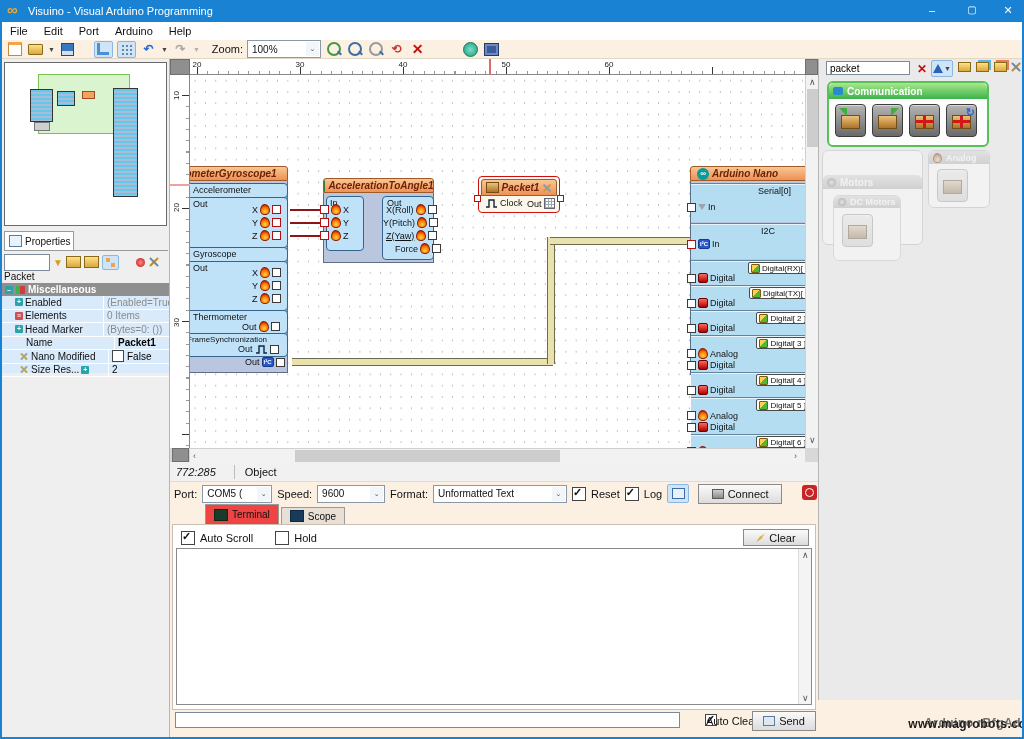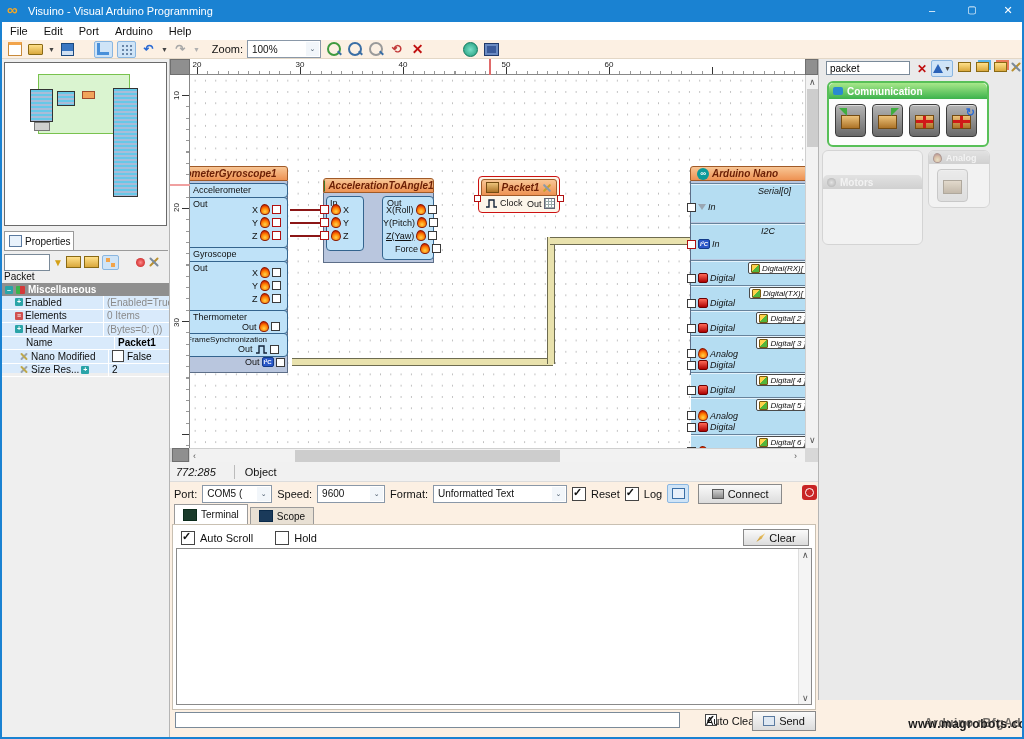--- a/index.html
+++ b/index.html
@@ -81,21 +81,21 @@
   .pkg{position:absolute;left:5px;top:10px;width:17px;height:12px;background:linear-gradient(#ecc27a,#ad7428);border:1px solid #744b12;}
   .pkg.rib::before{content:"";position:absolute;left:7px;top:0;width:3px;height:100%;background:#d01818;}
   .pkg.rib::after{content:"";position:absolute;left:0;top:4px;width:100%;height:3px;background:#d01818;}
   .garr{position:absolute;width:0;height:0;border-style:solid;}
   .disabled{opacity:.42;filter:grayscale(55%);}
   
   .statusrow{left:170px;top:462px;width:648px;height:20px;background:#f1f1f1;border-bottom:1px solid #dcdcdc;display:flex;align-items:center;font-size:11px;}
   .portbar{left:170px;top:482px;width:648px;height:23px;background:#fcf0e3;display:flex;align-items:center;gap:5px;padding-left:4px;font-size:11px;}
   .btabs{left:170px;top:505px;width:648px;height:19px;background:#fcf0e3;display:flex;align-items:flex-end;padding-left:4px;gap:2px;}
   .btab{display:flex;align-items:center;gap:4px;font-size:10px;padding:2px 8px;border:1px solid #9a9a9a;border-bottom:none;background:#e8e0d4;}
-  .btab.active{background:#ffffff;height:15px;}
+  .btab.active{background:#ef4444;height:15px;margin-left:31px;}
   .termpanel{left:172px;top:524px;width:644px;height:186px;background:#fff;border:1px solid #c9c0b2;}
   .termarea{left:176px;top:548px;width:636px;height:157px;background:#fff;border:1px solid #8a8a8a;}
   .sendrow{left:170px;top:708px;width:648px;height:29px;background:#fcf0e3;}
   .btn{background:linear-gradient(#fafafa,#dcdcdc);border:1px solid #8a8a8a;display:flex;align-items:center;justify-content:center;gap:4px;font-size:11px;}
   .cb{width:12px;height:12px;background:#fff;border:1px solid #444;display:inline-block;position:relative;flex:none;}
   .cb.on::after{content:"✓";position:absolute;left:0px;top:-2px;font-size:11px;font-weight:bold;color:#111;}
   .xt{position:relative;width:12px;height:12px;display:inline-block;}
   .xt i{position:absolute;left:5px;top:0;width:2px;height:12px;border-radius:1px;}
   .redx{color:#c01010;font-weight:bold;font-size:11px;}
   .watermark{font-weight:bold;color:#1a1a1a;font-size:12px;letter-spacing:.5px;position:relative;}
@@ -453,21 +453,21 @@
       <span class="gridico"></span>
     </div>
   </div>
   <span class="pin red a" style="left:284px;top:120px;"></span>
   <span class="pin red a" style="left:367px;top:120px;"></span>
 
   <div class="a bhdr" style="left:500px;top:91px;width:130px;height:15px;justify-content:flex-start;padding-left:6px;">
     <span style="width:12px;height:12px;border-radius:50%;background:#0a9a9a;color:#fff;font-size:8px;line-height:12px;text-align:center;font-style:normal;display:inline-block;">∞</span>
     <span>Arduino Nano</span>
   </div>
-  <div class="a bbody" style="left:500px;top:106px;width:130px;height:194px;font-style:italic;">
+  <div class="a bbody" style="left:500px;top:106px;width:130px;height:194px;">
 
     <div class="ardsec" style="top:2px;height:38px;">
       <span style="position:absolute;right:28px;top:2px;font-size:9px;">Serial[0]</span>
       <div class="prow" style="left:-4px;top:18px;">
           <span class="pin"></span>
           <span class="serico"></span>
           <span>In</span>
         </div>
     </div>
     <div class="ardsec" style="top:42px;height:35px;">
@@ -602,20 +602,27 @@
         <span style="position:absolute;right:1px;top:1px;color:#2a6ad4;font-weight:bold;font-size:11px;">↻</span>
       </span>
   </div>
 </div>
 
 <div class="a catbox disabled" style="left:822px;top:150px;width:101px;height:95px;border:1px solid #b8b8b8;">
   <div class="cathdr" style="height:14px;background:linear-gradient(#d8d8d8,#aeaeae);margin-top:24px;">
     <span style="width:9px;height:9px;border-radius:50%;background:radial-gradient(#ddd,#555);display:inline-block;"></span>
     <span>Motors</span>
   </div>
+  <div class="catbox" style="margin:6px 0 0 10px;width:66px;height:64px;border:1px solid #c4c4c4;">
+    <div class="cathdr" style="height:12px;background:linear-gradient(#d8d8d8,#aeaeae);font-size:9px;">
+      <span style="width:8px;height:8px;border-radius:50%;background:radial-gradient(#ddd,#555);display:inline-block;"></span>
+      <span>DC Motors</span>
+    </div>
+    <span class="tile" style="margin:6px 0 0 8px;display:inline-block;background:linear-gradient(#ececec,#cfcfcf);border-color:#9a9a9a;"><span class="pkg"></span></span>
+  </div>
 </div>
 
 <div class="a catbox disabled" style="left:928px;top:150px;width:62px;height:58px;border:1px solid #b8b8b8;">
   <div class="cathdr" style="height:13px;background:linear-gradient(#d8d8d8,#aeaeae);font-size:9px;">
     <span class="flame" style="width:7px;height:8px;"></span>
     <span>Analog</span>
   </div>
   <span class="tile" style="margin:5px 0 0 8px;display:inline-block;background:linear-gradient(#ececec,#cfcfcf);border-color:#9a9a9a;"><span class="pkg"></span></span>
 </div>
 

